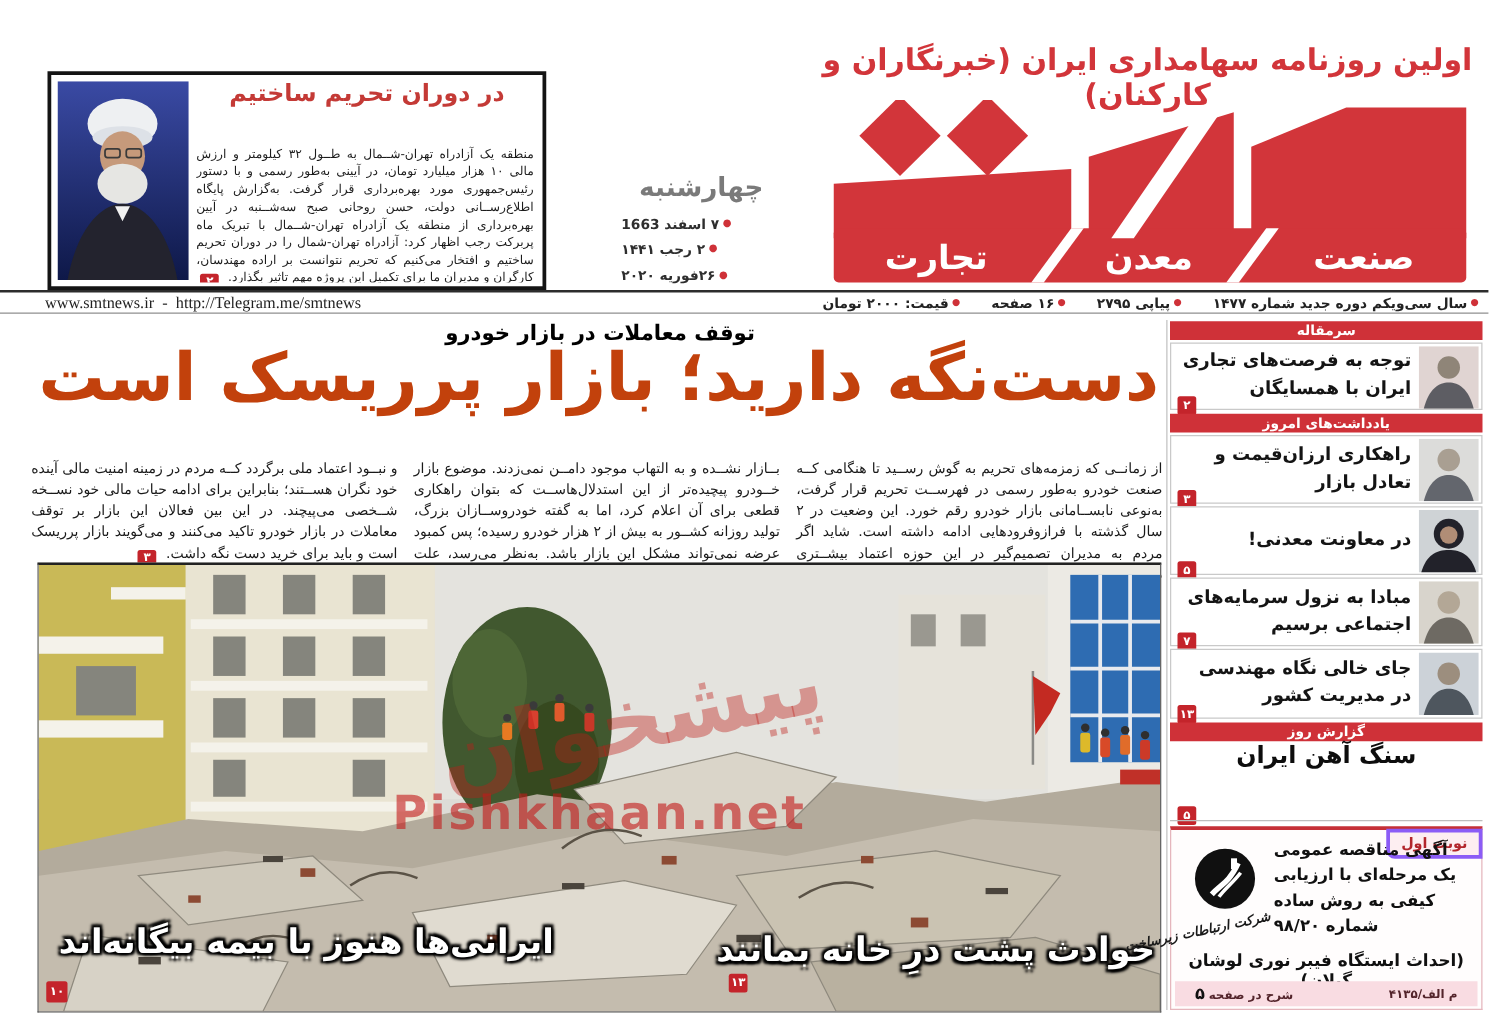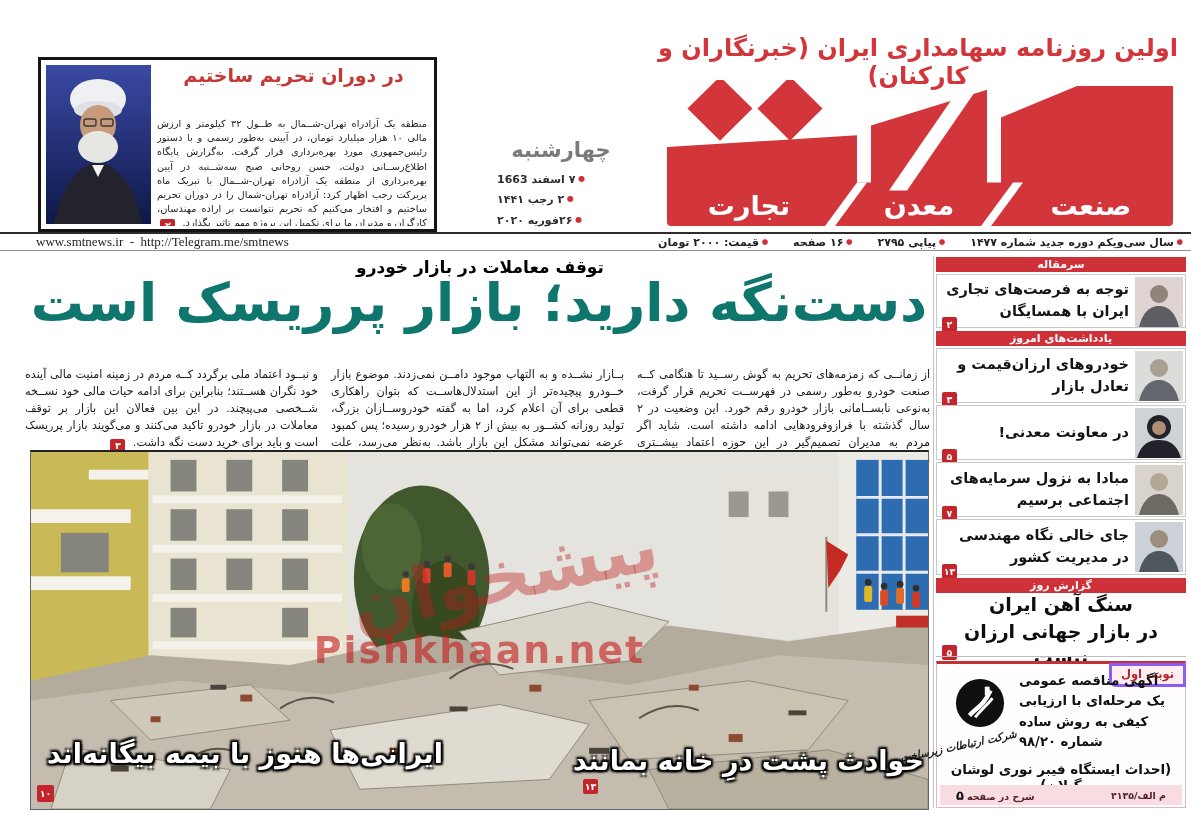--- a/index.html
+++ b/index.html
@@ -26,21 +26,21 @@
   .rule-bottom{position:absolute;top:250px;left:0;width:1191px;height:1px;background:#909090;}
   .urlline{position:absolute;top:234px;left:36px;direction:ltr;font-family:"Liberation Serif",serif;
            font-size:13px;color:#1f1f1f;}
   .issueline{position:absolute;top:236px;right:8px;font-size:11px;font-weight:bold;color:#222;white-space:nowrap;}
   .seg{margin-left:21px;}
   .seg::before{content:"● ";color:#cf3138;font-size:7.5px;vertical-align:2px;}
   
   .kicker{position:absolute;top:257px;left:30px;width:900px;text-align:center;
           font-size:17px;font-weight:bold;color:#000;}
   .headline{position:absolute;top:272px;left:28px;width:902px;text-align:center;white-space:nowrap;
-            font-size:53px;font-weight:bold;color:#0f766e;letter-spacing:-1px;}
+            font-size:53px;font-weight:bold;color:#c2410c;letter-spacing:-1px;}
   .leadbody{position:absolute;top:366px;left:25px;width:905px;height:82px;display:flex;
             flex-direction:row;gap:13px;direction:rtl;}
   .leadcol{flex:1;font-size:11.2px;line-height:1.52;text-align:justify;color:#191919;}
   
   .pb{display:inline-flex;align-items:center;justify-content:center;width:15px;height:15px;
       background:#c4242b;color:#fff;font-size:9.5px;font-weight:bold;border-radius:2px;}
   .pb.inline{vertical-align:-3px;margin-right:4px;}
   
   .photo{position:absolute;top:450px;left:30px;width:899px;height:360px;border:1px solid #666;
          border-top:2px solid #222;box-sizing:border-box;background:#d8d7d2;}
@@ -304,21 +304,21 @@
 
     <div class="band" style="top:76px">یادداشت‌های امروز</div>
 
     <div class="card" style="top:93px;height:55px">
       <svg class="ph" viewBox="0 0 48 50" preserveAspectRatio="none">
         <rect width="48" height="50" fill="#dcdcda"></rect>
           <circle cx="24" cy="17" r="9" fill="#a99f92"></circle>
         <path d="M4,50 C8,34 16,29 24,29 C32,29 40,34 44,50 Z" fill="#63666d"></path>
       </svg>
       <div class="tt">
-          <span>خودروهای ارزان‌قیمت و</span>
+          <span>راهکاری ارزان‌قیمت و</span>
           <span>تعادل بازار</span>
         </div>
       <span class="pb">۳</span>
     </div>
 
     <div class="card" style="top:150px;height:55px">
       <svg class="ph" viewBox="0 0 48 50" preserveAspectRatio="none">
         <rect width="48" height="50" fill="#cfd3d6"></rect>
           <circle cx="24" cy="19" r="12" fill="#22222a"></circle>
         <circle cx="24" cy="20" r="7" fill="#b08d76"></circle>
@@ -354,21 +354,20 @@
           <span>جای خالی نگاه مهندسی</span>
           <span>در مدیریت کشور</span>
         </div>
       <span class="pb">۱۳</span>
     </div>
 
     <div class="band" style="top:323px">گزارش روز</div>
 
     <div class="report">
       <div>سنگ آهن ایران</div>
-      <div>در بازار جهانی ارزان نیست</div>
     </div>
     <span class="pb reportbadge">۵</span>
     <div class="sidesep"></div>
 
     <div class="ad">
       <div class="ad-tab">نوبت اول</div>
       <div class="ad-title">آگهی مناقصه عمومی یک مرحله‌ای با ارزیابی کیفی به روش ساده شماره ۹۸/۲۰</div>
       <div class="ad-logo">
         <svg width="50" height="50" viewBox="0 0 52 52">
           <circle cx="26" cy="26" r="25" fill="#101010"></circle>

